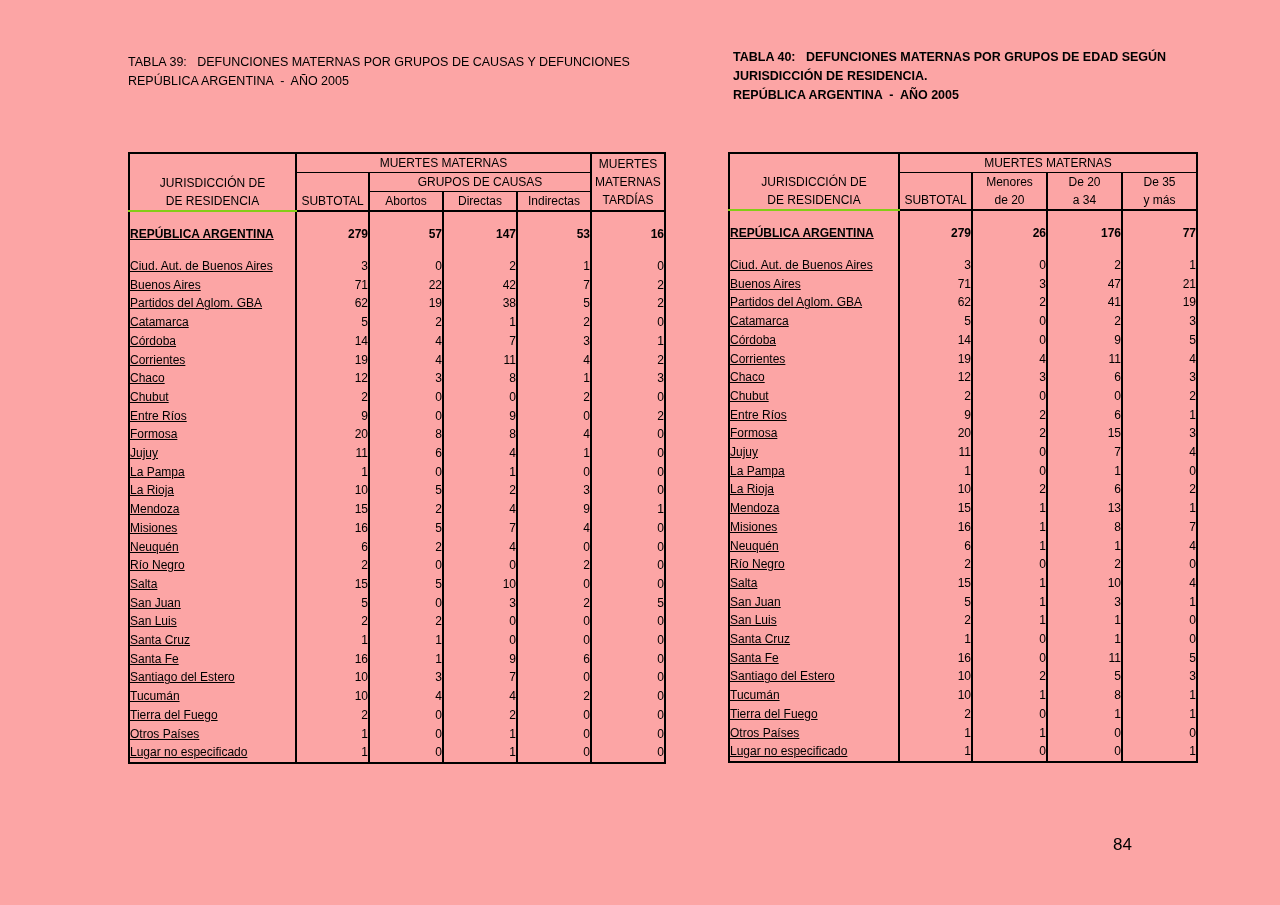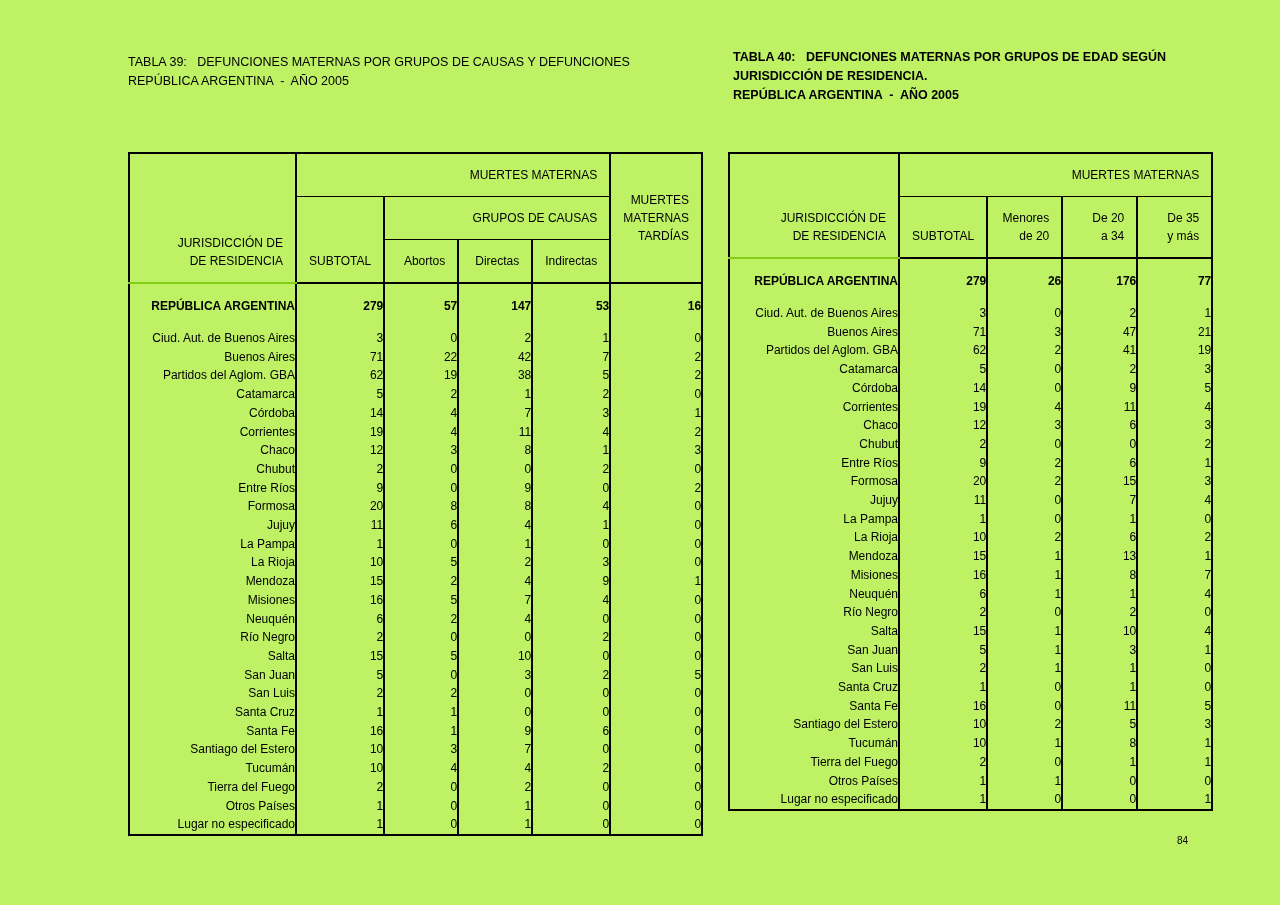--- a/index.html
+++ b/index.html
@@ -3,68 +3,68 @@
 <meta charset="utf-8">
 <style>
   html, body {
     margin: 0; padding: 0;
     width: 1280px; height: 905px;
     background: #ffffff;
     overflow: hidden;
     font-family: "Liberation Sans", sans-serif;
     color: #000;
   }
-  .page { position: absolute; left: 0; top: 0; width: 1280px; height: 905px; background: #bef264; }
+  .page { position: absolute; left: 0; top: 0; width: 1280px; height: 905px; background: #fca5a5; }
 
   .title-block { position: absolute; font-size: 12.5px; line-height: 19px; }
   .title-block div { white-space: pre; }
   #title-left  { left: 128px; top: 53px; }
   #title-right { left: 733px; top: 48px; font-weight: bold; }
 
   table.stat {
     position: absolute;
     border-collapse: collapse;
     table-layout: fixed;
     font-size: 12px;
     border: 2px solid #000;
   }
   #table39 { left: 128px; top: 152px; }
   #table40 { left: 728px; top: 152px; }
 
   table.stat th {
     font-weight: normal;
-    text-align: right;
-    padding: 12px;
+    text-align: center;
+    padding: 0;
     line-height: 18px;
   }
   
   tr.h1 { height: 19px; }
   tr.h2 { height: 18px; }
   tr.h3 { height: 19px; }
   tr.h2b { height: 37px; }
 
   th.jur  { border-right: 2px solid #000; border-bottom: 2px solid #84cc16; vertical-align: bottom; padding-bottom: 1px; }
   th.mm   { border-bottom: 1px solid #000; }
   th.tard { border-left: 2px solid #000000; border-bottom: 2px solid #000; vertical-align: middle; }
   th.sub  { border-right: 2px solid #000; border-bottom: 2px solid #000; vertical-align: bottom; padding-bottom: 2px; }
   th.gc   { border-bottom: 1px solid #000; }
   th.cc   { border-left: 2px solid #000; border-bottom: 2px solid #000; }
   th.age  { border-left: 2px solid #000; border-bottom: 2px solid #000; vertical-align: middle; line-height: 18px; }
 
   
   table.stat td { padding: 0; vertical-align: middle; }
-  td.label { text-align: right; padding-left: 4px; }
+  td.label { text-align: left; padding-left: 4px; text-decoration: underline; }
   td.label.indent { }
   td.num { text-align: right; padding-right: 3px; border-left: 2px solid #000; }
   tr.total { height: 46px; font-weight: bold; }
   tr.total td { vertical-align: top; line-height: 14px; padding-top: 15px; }
   tr.data { height: 18.7px; }
   tr.data td { line-height: 18.7px; }
 
-  #page-number { position: absolute; left: 1168px; top: 835px; width: 20px; text-align: right; font-size: 10px; }
+  #page-number { position: absolute; left: 1112px; top: 835px; width: 20px; text-align: right; font-size: 17px; }
 </style>
 </head>
 <body>
 
 <div class="page">
 
   <div class="title-block" id="title-left">
     <div>TABLA 39:   DEFUNCIONES MATERNAS POR GRUPOS DE CAUSAS Y DEFUNCIONES</div>
     <div>REPÚBLICA ARGENTINA  -  AÑO 2005</div>
   </div>

